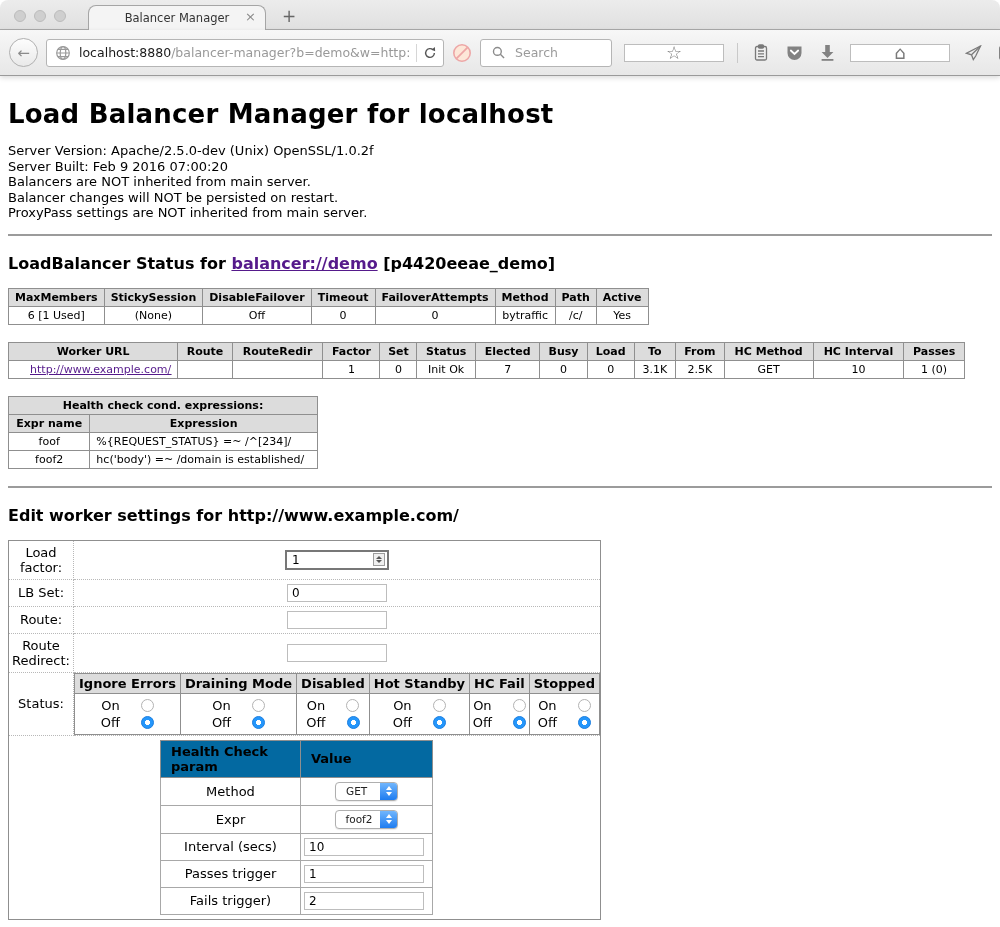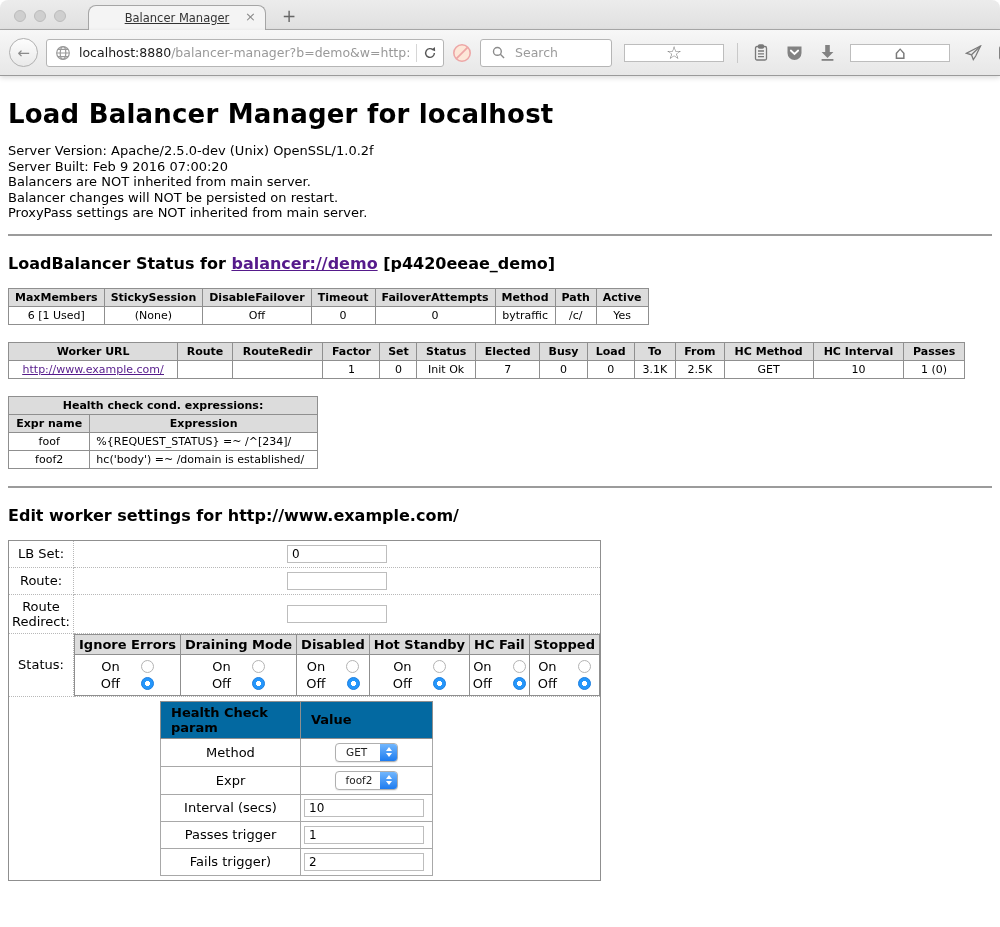--- a/index.html
+++ b/index.html
@@ -13,21 +13,21 @@
   .titlebar {
     height:30px; background:linear-gradient(#ececec,#e0e0e0);
     border-bottom:1px solid #a9a9a9; border-radius:8px 8px 0 0; position:relative;
   }
   .traffic { position:absolute; left:14px; top:10px; display:flex; gap:8px; }
   .traffic span { width:12px; height:12px; border-radius:50%; background:#cfcfcf; border:1px solid #bcbcbc; }
   .tab {
     position:absolute; left:88px; bottom:-1px; width:178px; height:25px;
     background:#f4f4f4; border:1px solid #a5a5a5; border-bottom:none;
     border-radius:8px 8px 0 0; display:flex; align-items:center; justify-content:center;
-    font-size:11.5px; color:#333;text-decoration:underline;
+    font-size:11.5px; color:#333;
   }
   .tab-close { position:absolute; right:9px; top:4px; color:#8a8a8a; font-size:13px; line-height:13px; cursor:default; }
   .newtab { position:absolute; left:282px; bottom:3px; font-size:17px; color:#666; }
   .toolbar {
     height:46px; background:linear-gradient(#f7f7f7,#e7e7e7); border-bottom:1px solid #9a9a9a;
     display:flex; align-items:center; padding:0 9px; gap:8px;
     box-shadow:0 2px 5px rgba(0,0,0,.14); position:relative; z-index:2;
   }
   .nav-back {
     width:29px; height:29px; border-radius:50%; border:1px solid #b0b0b0; flex:0 0 auto;
@@ -62,21 +62,21 @@
   hr.rule { border:none; border-top:2px solid #9b9b9b; margin:12px 0; }
   h3 { font-size:16px; font-weight:bold; margin:18px 0 15px 0; }
   a.plink { color:#551a8b; text-decoration:underline; }
   .tbl { border-collapse:collapse; font-size:11px; margin:0 0 17px 0; }
   .tbl th { background:#dcdcdc; font-weight:bold; padding:2px 6px; border:1px solid #8f8f8f; white-space:nowrap; }
   .tbl td { padding:2px 6px; border:1px solid #8f8f8f; text-align:center; white-space:nowrap; }
   .worker-table { width:957px; }
   .balancer-table { min-width:615px; }
   .expr-table { width:310px; }
   .expr-table td.expr { text-align:left; }
-  td.left { text-align:center;text-decoration:underline; }
+  td.left { text-align:right;text-decoration:underline; }
   
   .form-table { width:564px; border-collapse:collapse; border:1px solid #8f8f8f; font-size:13px; margin-bottom:0; }
   .form-table > tbody > tr > td { border:1px dotted #b8b8b8; padding:4px 3px; }
   .form-table td.lbl { width:100px; text-align:center; }
   .form-table td.val { text-align:center; }
   .txt { width:100px; height:18px; border:1px solid #bdbdbd; font-size:12px; font-family:inherit; padding:1px 4px; background:#fff; }
   .numbox { display:inline-flex; align-items:center; border:2px solid #777; background:#fff; height:20px; width:104px; padding:0 2px 0 3px; }
   .numbox input { flex:1; border:none; outline:none; font-size:12px; font-family:inherit; min-width:0; }
   .spin { width:12px; height:13px; border:1px solid #9d9d9d; background:#efefef; display:flex; flex-direction:column; align-items:center; justify-content:center; gap:1px; }
   .spin i { display:block; width:0; height:0; border-left:3px solid transparent; border-right:3px solid transparent; }
@@ -299,20 +299,32 @@
     </tr>
   </tbody>
     </table>
 
   <hr class="rule">
 
   <h3>Edit worker settings for http://www.example.com/</h3>
 
   <table class="form-table">
     <tbody>
+        <tr>
+      <td class="lbl">Load factor:</td>
+      <td class="val">
+        <span class="numbox">
+          <input value="1" style="">
+          <span class="spin">
+                <i class="up"></i>
+                <i class="dn"></i>
+              </span>
+        </span>
+      </td>
+    </tr>
     <tr>
       <td class="lbl">LB Set:</td>
       <td class="val"><input class="txt" value="0" style=""></td>
     </tr>
     <tr>
       <td class="lbl">Route:</td>
       <td class="val"><input class="txt" value="" style=""></td>
     </tr>
     <tr>
       <td class="lbl">Route Redirect:</td>

